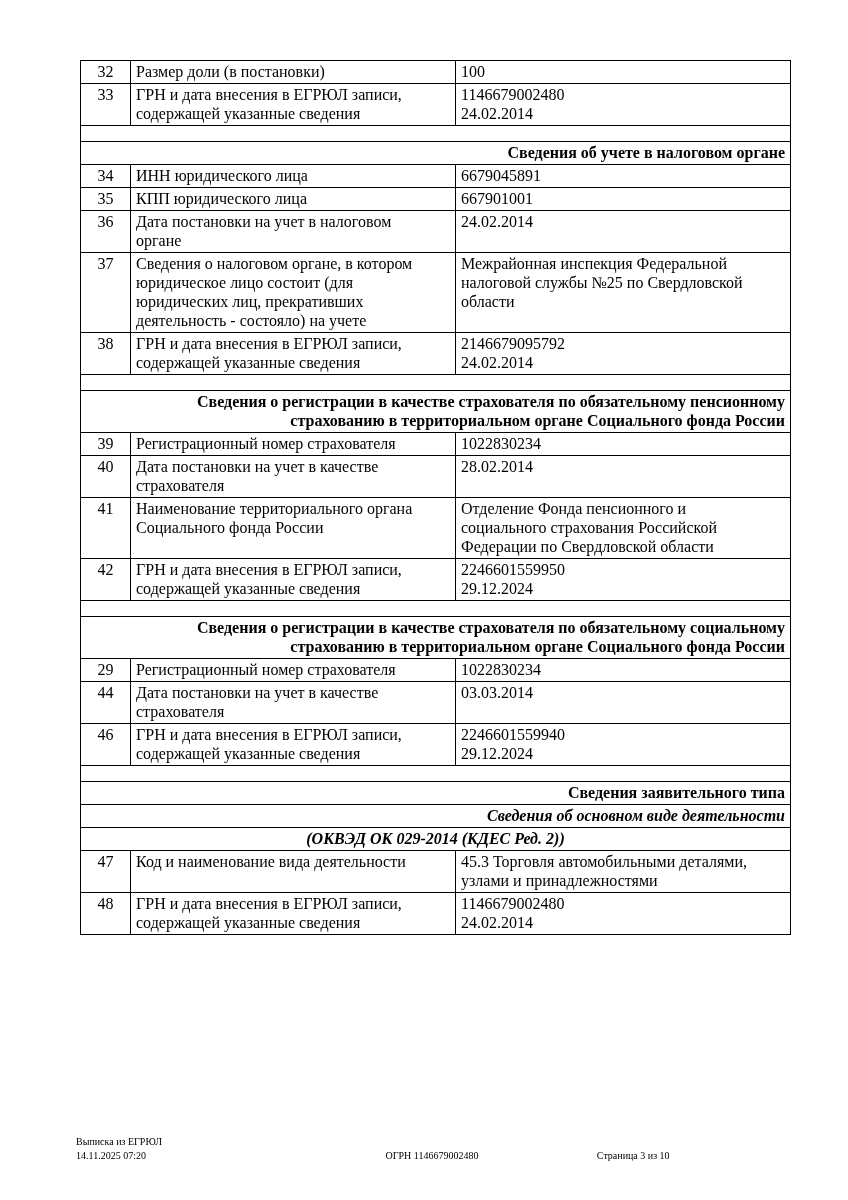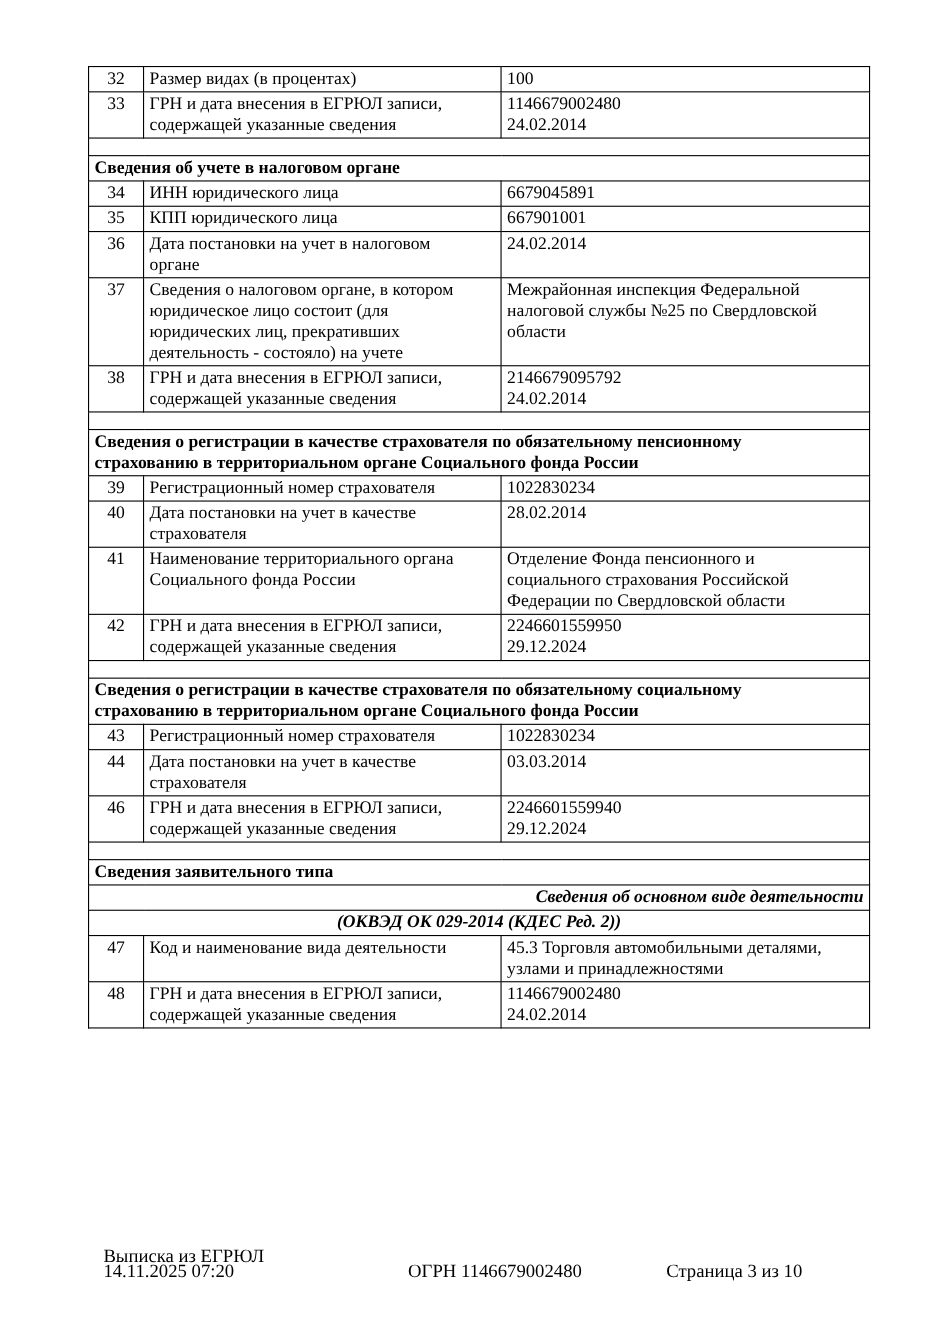--- a/index.html
+++ b/index.html
@@ -35,60 +35,60 @@
     text-align: center;
     padding-left: 1px;
     padding-right: 1px;
   }
   .doc-table tr.spacer td {
     height: 15px;
     padding: 0;
   }
   .doc-table tr.section td {
     font-weight: bold;
-    text-align: left;
+    text-align: right;
   }
   .doc-table tr.section-bold-italic td {
     font-weight: bold;
     font-style: italic;
     text-align: right;
   }
   .doc-table tr.section-italic td {
     font-weight: bold;
     font-style: italic;
     text-align: center;
   }
   .page-footer {
     position: absolute;
-    left: 94px;
+    left: 76px;
     top: 1135px;
     width: 712px;
     display: grid;
     grid-template-columns: 1fr auto 1fr;
     align-items: end;
-    font-size: 17px;
+    font-size: 10px;
     line-height: 13.5px;
   }
   .page-footer .f-left   { text-align: left; }
   .page-footer .f-center { text-align: right; }
   .page-footer .f-right  { text-align: center; }
 </style>
 </head>
 <body>
 
 <table class="doc-table">
   <colgroup>
     <col style="width:50px">
     <col style="width:325px">
     <col style="width:335px">
   </colgroup>
   <tbody>
     <tr>
       <td class="num">32</td>
-      <td class="label">Размер видах (в процентах)</td>
+      <td class="label">Размер доли (в постановки)</td>
       <td class="value">100</td>
     </tr>
     <tr>
       <td class="num">33</td>
       <td class="label">ГРН и дата внесения в ЕГРЮЛ записи,
 содержащей указанные сведения</td>
       <td class="value">1146679002480
 24.02.2014</td>
     </tr>
 
@@ -170,21 +170,21 @@
 
     <tr class="spacer">
         <td colspan="3"></td>
       </tr>
 
     <tr class="section">
       <td colspan="3">Сведения о регистрации в качестве страхователя по обязательному социальному
 страхованию в территориальном органе Социального фонда России</td>
     </tr>
     <tr>
-      <td class="num">43</td>
+      <td class="num">29</td>
       <td class="label">Регистрационный номер страхователя</td>
       <td class="value">1022830234</td>
     </tr>
     <tr>
       <td class="num">44</td>
       <td class="label">Дата постановки на учет в качестве
 страхователя</td>
       <td class="value">03.03.2014</td>
     </tr>
     <tr>

